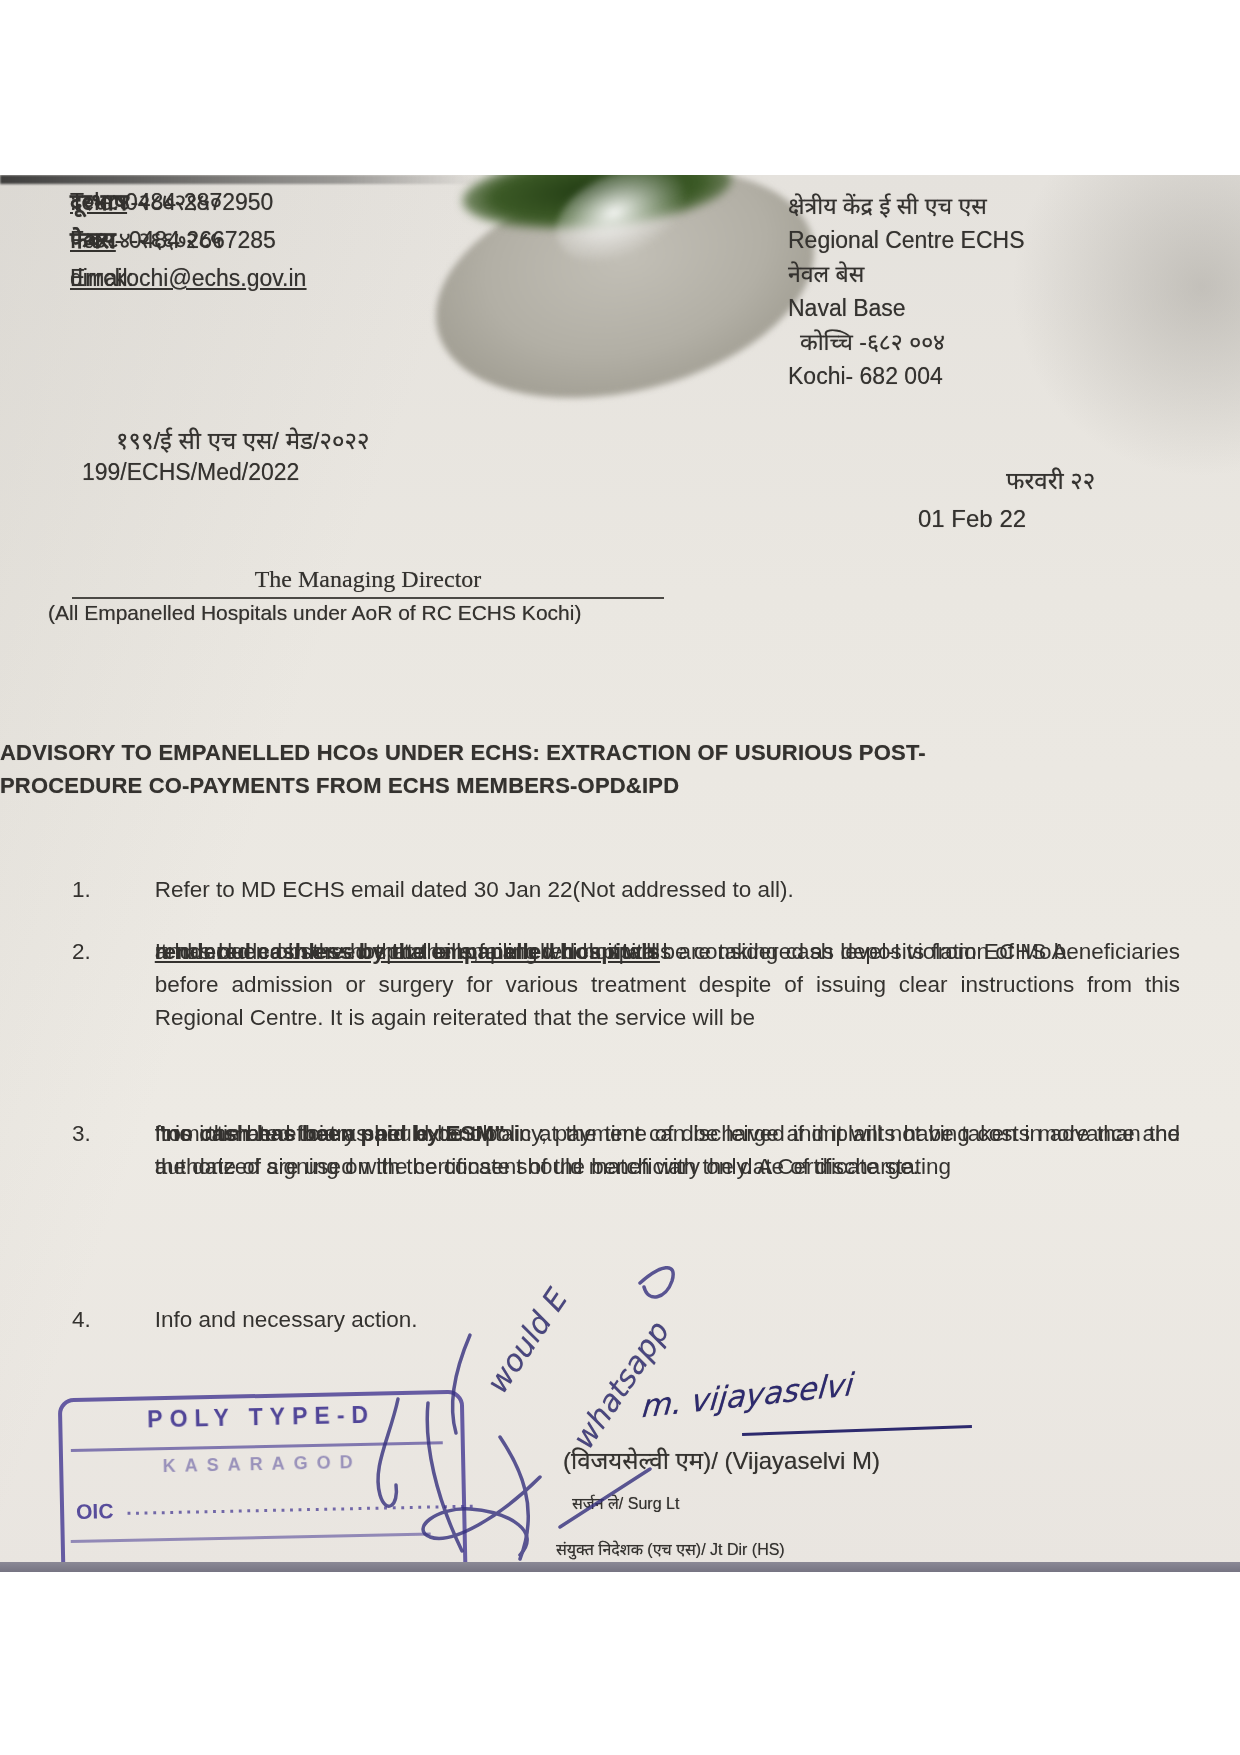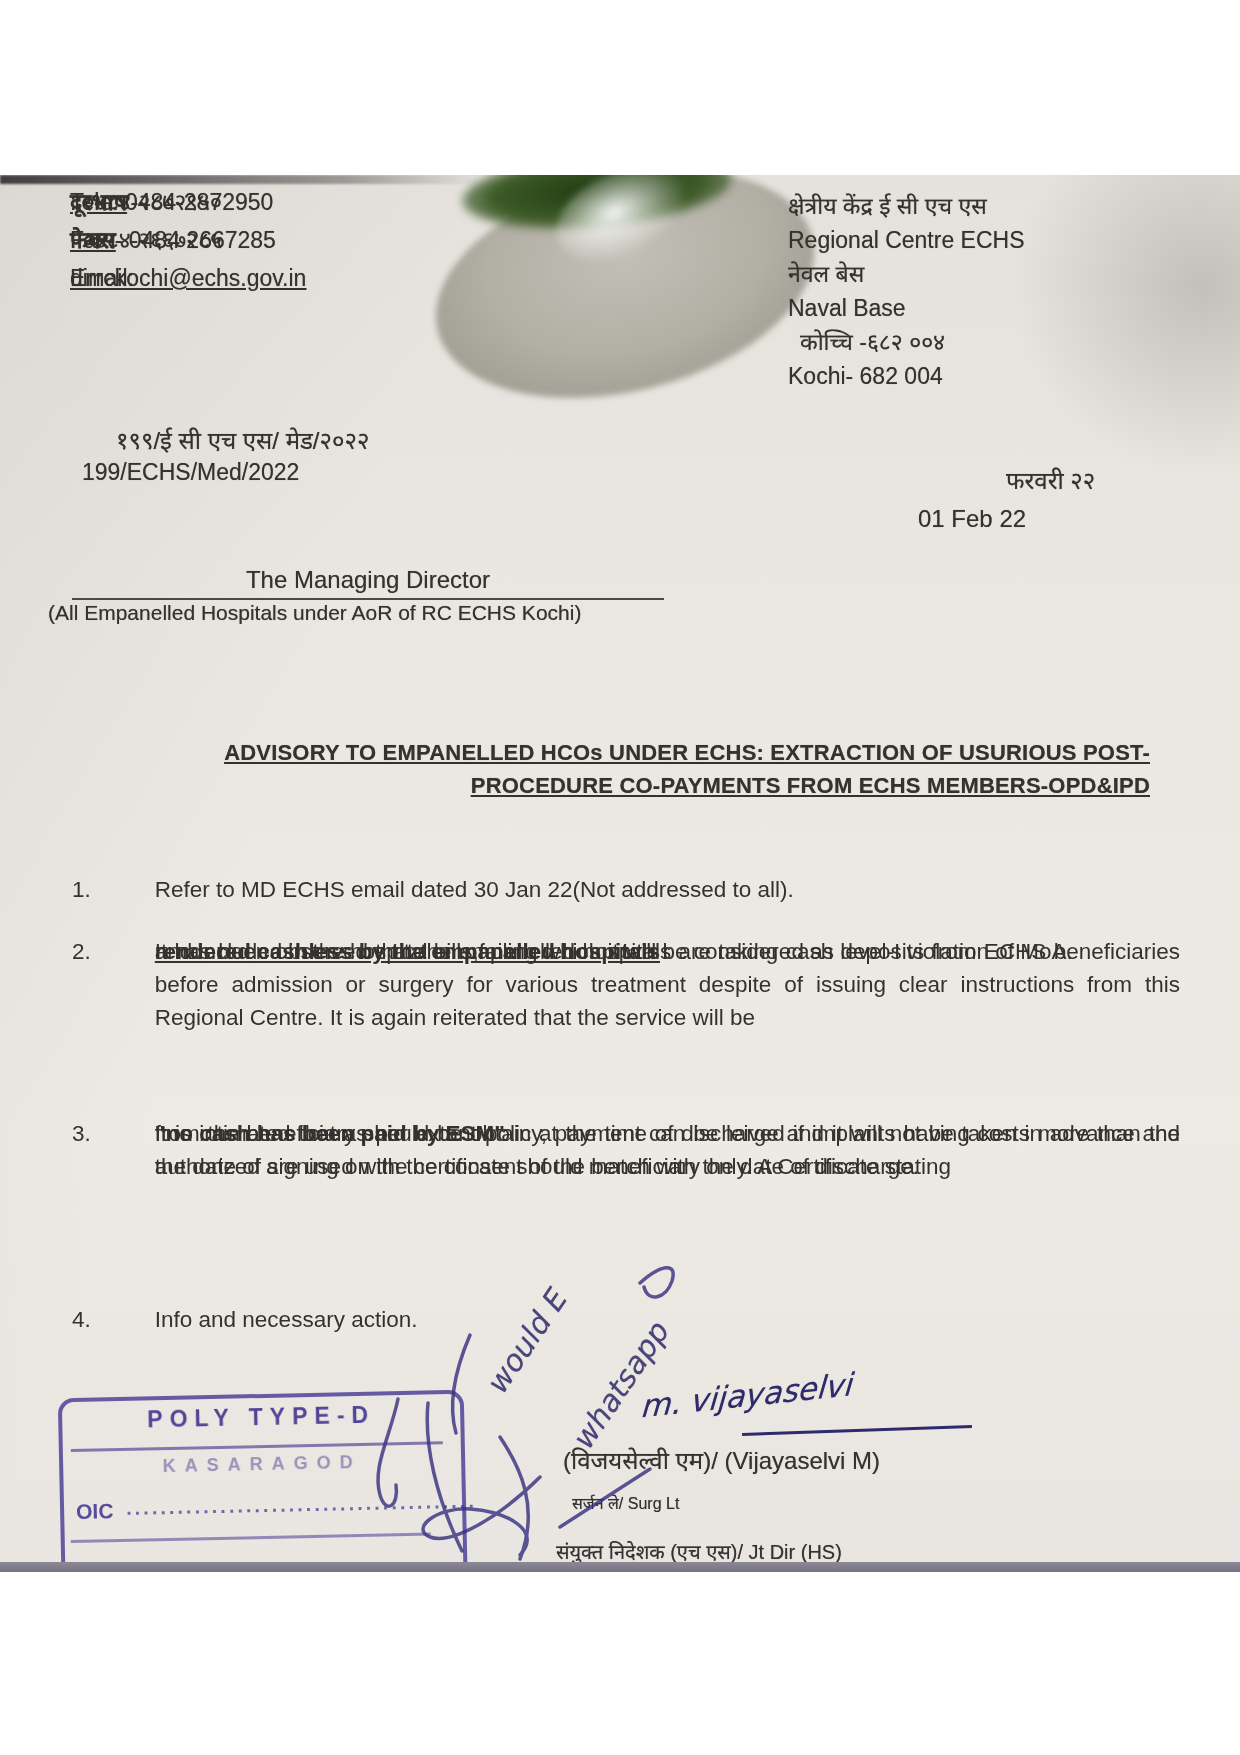--- a/index.html
+++ b/index.html
@@ -63,47 +63,47 @@
   .office div { position:static; }
   .office .indent { padding-left:12px; }
 
   .ref-hi { left:76px; top:248px; font-size:24px;margin-left:40px; }
   .ref-en { left:74px; top:284px; font-size:23px;margin-left:8px; }
   .date-hi { left:1006px; top:288px; font-size:24px; }
   .date-en { left:918px; top:330px; font-size:24px; }
 
   .addr1 {
     left:72px; top:391px; width:592px; text-align:center; font-size:24px;
-    border-bottom:2px solid #4b4945; padding-bottom:4px;
+    border-bottom:2px solid #4b4945; padding-bottom:4px;font-family:Liberation Serif, serif;
   }
   .addr2 { left:48px; top:426px; font-size:21px; }
 
-  .subj { left:0; width:1150px; text-align:right; font-weight:bold; font-size:22px;
-          text-decoration:underline; letter-spacing:0.2px; }
+  .subj { left:0; width:1150px; text-align:left; font-weight:bold; font-size:22px;
+          letter-spacing:0.2px; }
   .subj1 { top:565px; }
   .subj2 { top:598px; }
 
   .para { font-size:22.5px; line-height:33px; width:1108px; left:72px;
           text-align:justify; white-space:normal; }
   .para .pnum { position:static; margin-right:64px; }
   .p1 { top:698px; }
   .p2 { top:760px; }
   .p3 { top:942px; }
   .p4 { top:1128px; }
 
   
   .ink { color:#2d2a6e; font-style:italic; font-family:"DejaVu Sans",sans-serif; }
   .note1 { left:468px; top:1148px; font-size:30px; transform:rotate(-56deg); opacity:0.85; }
   .note2 { left:548px; top:1192px; font-size:30px; transform:rotate(-56deg); opacity:0.85; }
   .sig-scribble { left:642px; top:1202px; font-size:31px; transform:rotate(-6deg) skewX(-12deg); }
   .sig-underline { left:742px; top:1254px; width:230px; height:0;
                    border-top:3px solid #2d2a6e; transform:rotate(-2deg); }
   .sig-name  { left:563px; top:1268px; font-size:24px; }
   .sig-rank  { left:572px; top:1317px; font-size:16px; }
-  .sig-desig { left:556px; top:1363px; font-size:20px; }
+  .sig-desig { left:556px; top:1363px; font-size:16px; }
 
   
   .stamp {
     left:60px; top:1219px; width:398px; height:210px;
     border:4px solid rgba(72,60,148,0.82); border-radius:16px;
     transform:rotate(-1.2deg);
     color:#483c94;
   }
   .stamp-line1 { left:0; top:6px; width:100%; text-align:center; font-weight:bold;
                  font-size:23px; letter-spacing:7px; color:rgba(72,60,148,0.95);

